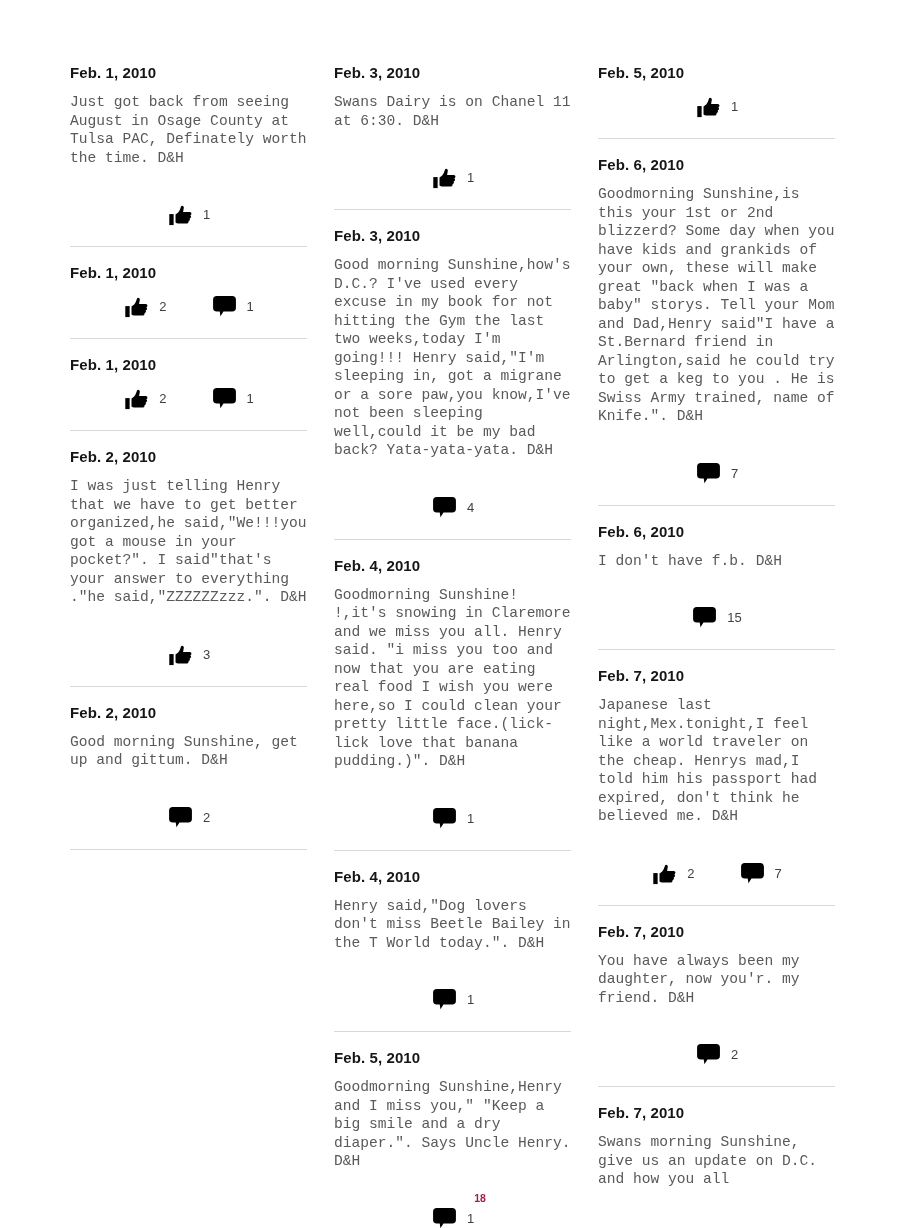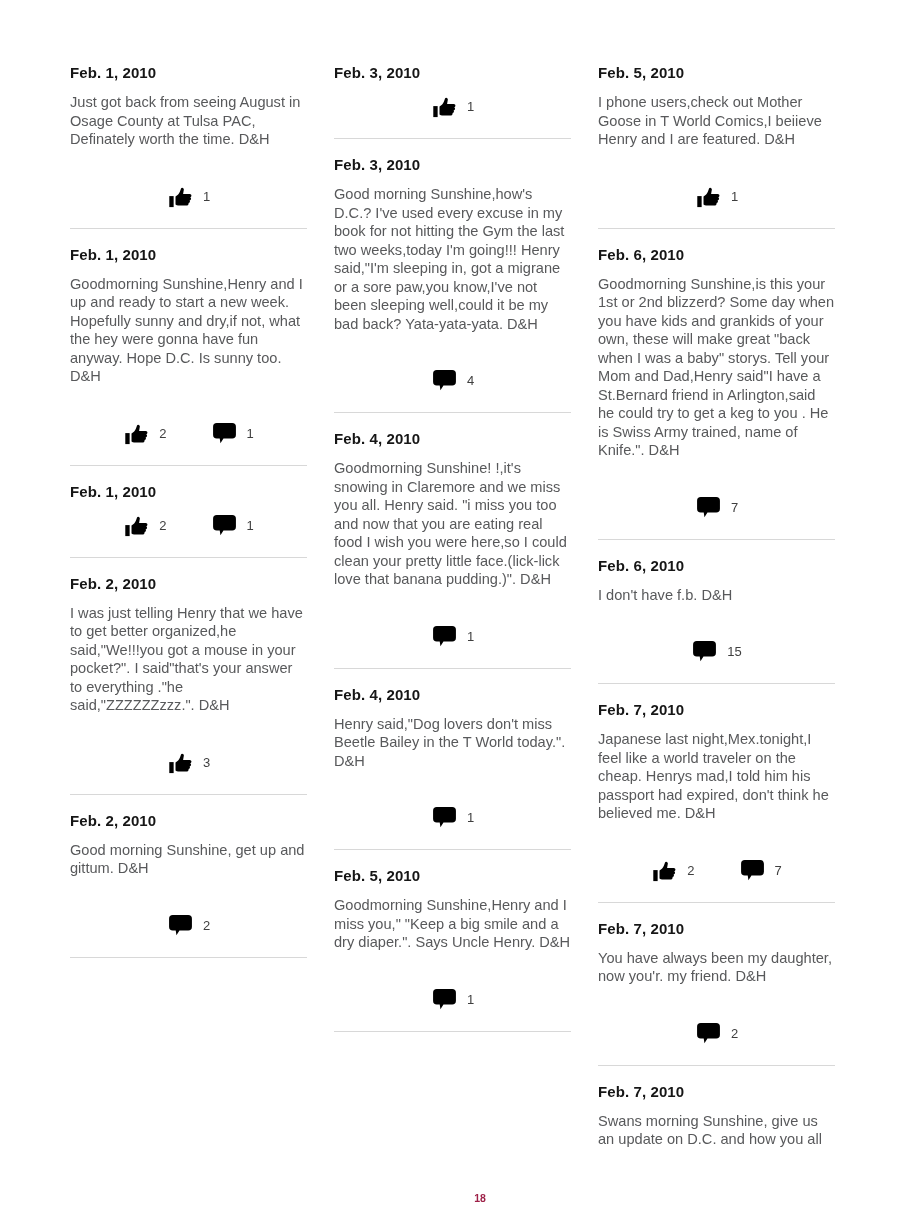--- a/index.html
+++ b/index.html
@@ -28,20 +28,21 @@
     font-weight:bold;
     color:#161616;
     margin:0 0 12px 0;
     letter-spacing:.1px;
   }
   .post-text{
     font-size:14.6px;
     line-height:18.5px;
     color:#58595b;
     margin:0 0 34px 0;
+    font-family:Liberation Mono, monospace;
   }
   .stats{
     display:flex;
     justify-content:center;
     align-items:center;
     gap:44px;
     margin-bottom:18px;
   }
   .stat{display:flex;align-items:center;gap:9px;}
   .ico{width:27px;height:27px;display:block;}
@@ -83,21 +84,20 @@
           <svg class="ico" viewBox="0 0 26 26">
               <use href="#def-thumb"></use>
             </svg>
           <span class="count">1</span>
         </span>
       </div>
     </article>
 
     <article class="post">
       <h3 class="post-date">Feb. 1, 2010</h3>
-      <p class="post-text">Goodmorning Sunshine,Henry and I up and ready to start a new week. Hopefully sunny and dry,if not, what the hey were gonna have fun anyway. Hope D.C. Is sunny too. D&amp;H</p>
       <div class="stats">
         <span class="stat">
           <svg class="ico" viewBox="0 0 26 26">
               <use href="#def-thumb"></use>
             </svg>
           <span class="count">2</span>
         </span>
         <span class="stat">
           <svg class="ico" viewBox="0 0 26 26">
               <use href="#def-comment"></use>
@@ -150,20 +150,21 @@
         </span>
       </div>
     </article>
 
   </div>
 
   <div class="col">
 
     <article class="post">
       <h3 class="post-date">Feb. 3, 2010</h3>
+      <p class="post-text">Swans Dairy is on Chanel 11 at 6:30. D&amp;H</p>
       <div class="stats">
         <span class="stat">
           <svg class="ico" viewBox="0 0 26 26">
               <use href="#def-thumb"></use>
             </svg>
           <span class="count">1</span>
         </span>
       </div>
     </article>
 
@@ -218,21 +219,20 @@
         </span>
       </div>
     </article>
 
   </div>
 
   <div class="col">
 
     <article class="post">
       <h3 class="post-date">Feb. 5, 2010</h3>
-      <p class="post-text">I phone users,check out Mother Goose in T World Comics,I beiieve Henry and I are featured. D&amp;H</p>
       <div class="stats">
         <span class="stat">
           <svg class="ico" viewBox="0 0 26 26">
               <use href="#def-thumb"></use>
             </svg>
           <span class="count">1</span>
         </span>
       </div>
     </article>
 

